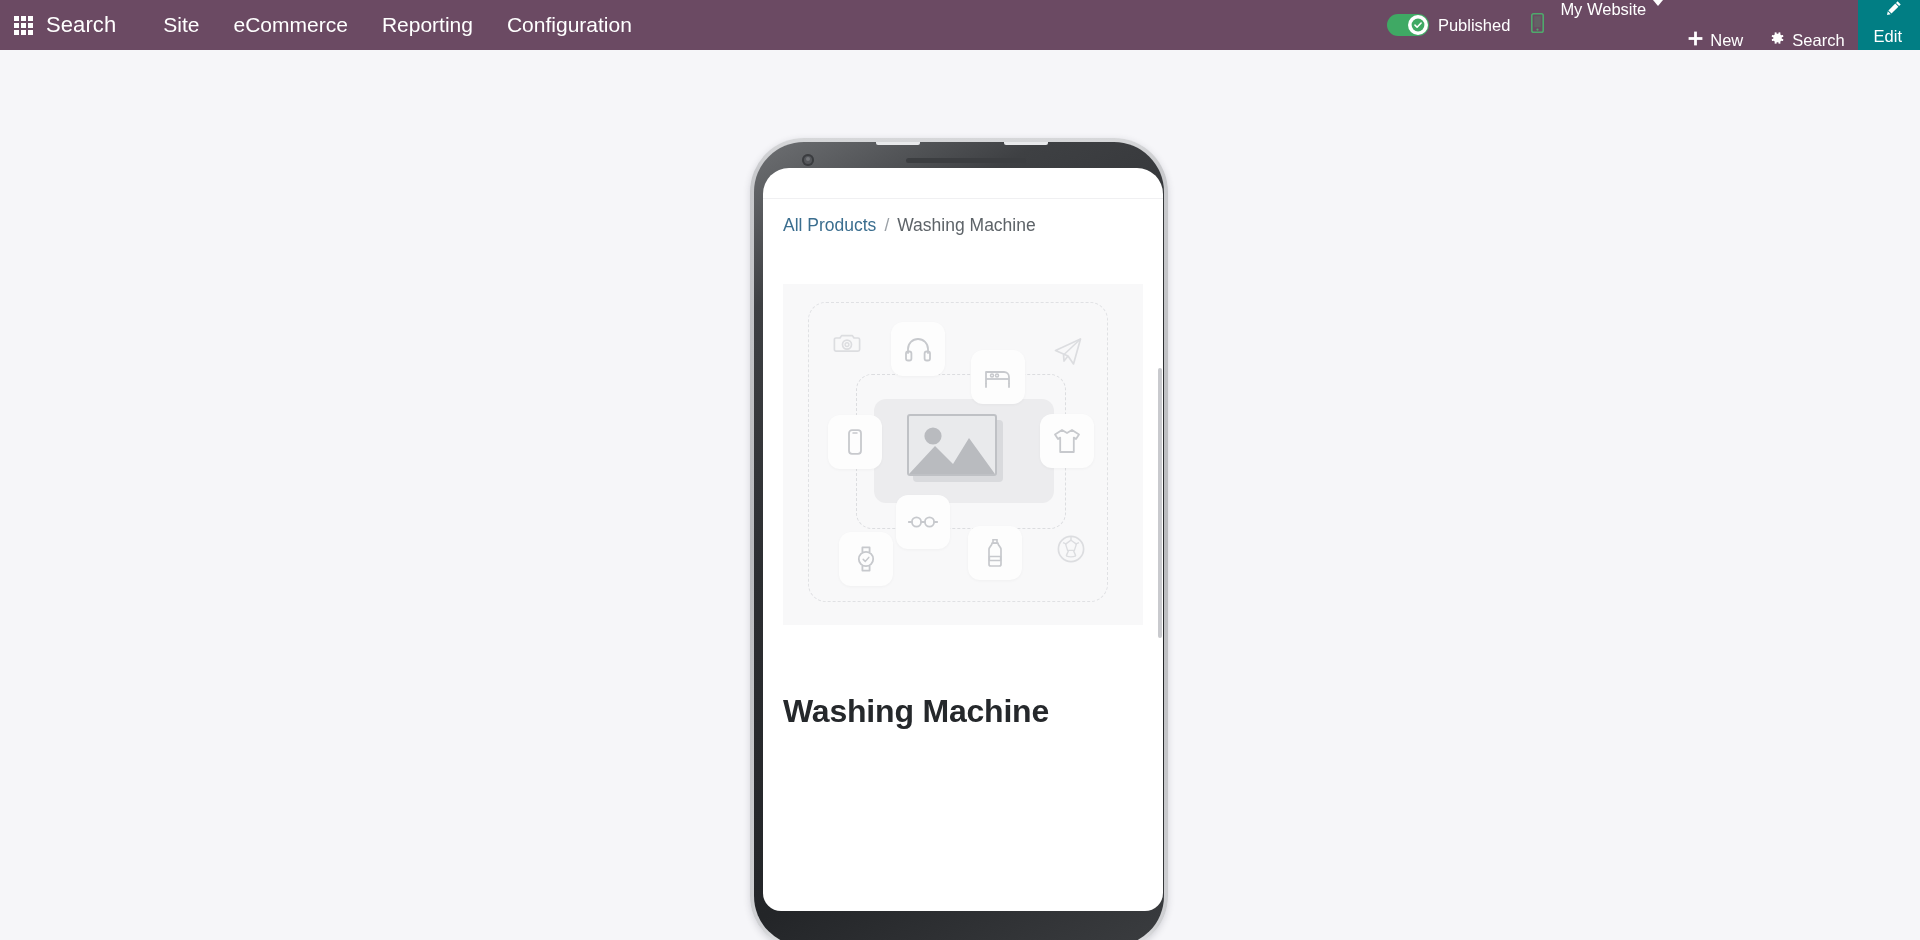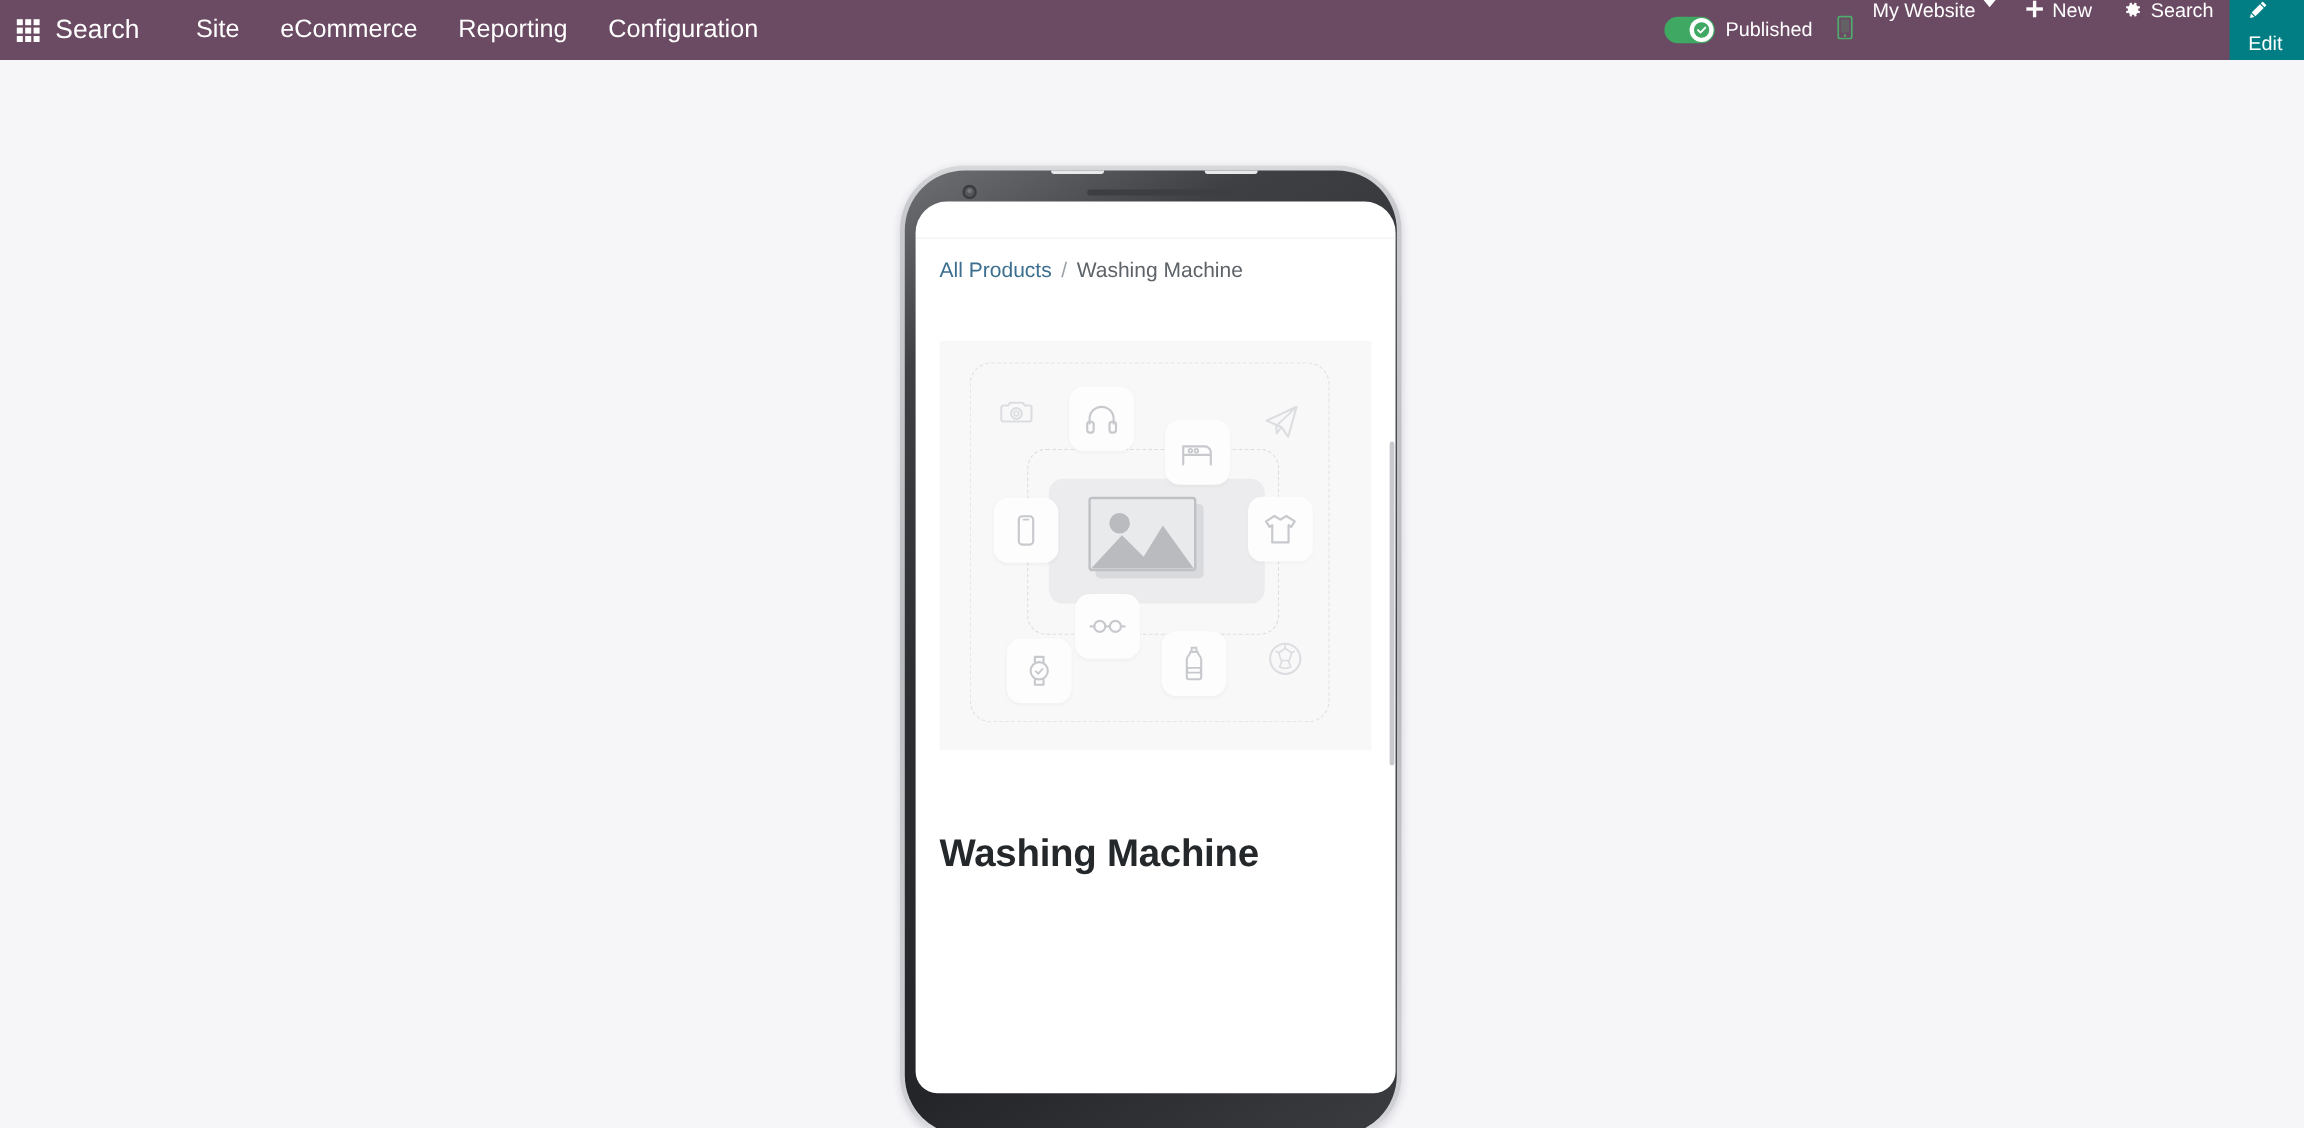--- a/index.html
+++ b/index.html
@@ -97,21 +97,21 @@
     font-size: 16.5px;
   }
   .caret {
     width: 0; height: 0;
     border-left: 5px solid transparent;
     border-right: 5px solid transparent;
     border-top: 6px solid #ffffff;
   }
 
   .nav-btn {
-    display: flex; align-items: flex-start;
+    display: flex; align-items: flex-end;
     gap: 7px;
     padding: 0 13px;
     height: 50px;
     cursor: pointer;
     font-size: 16.5px;
   }
   .nav-edit {
     background: #017e84;
     padding: 0 18px 0 16px;
     flex-direction: column;

